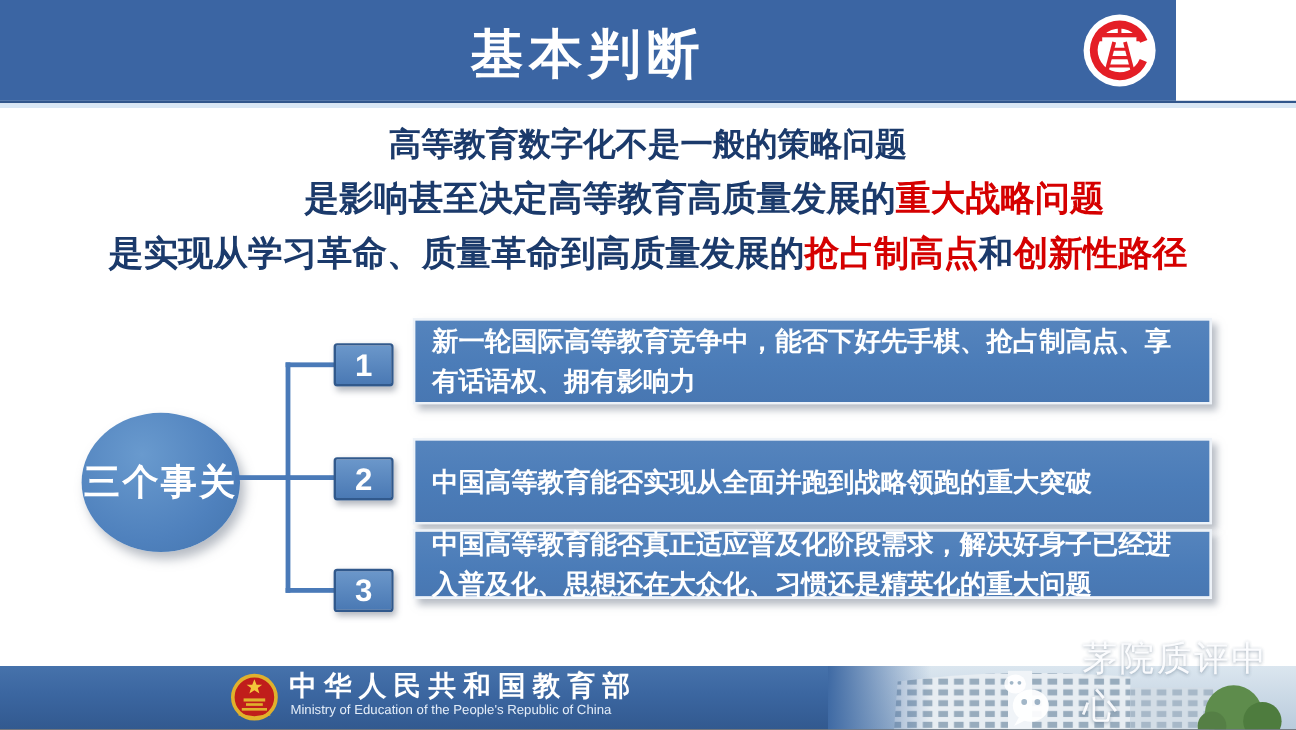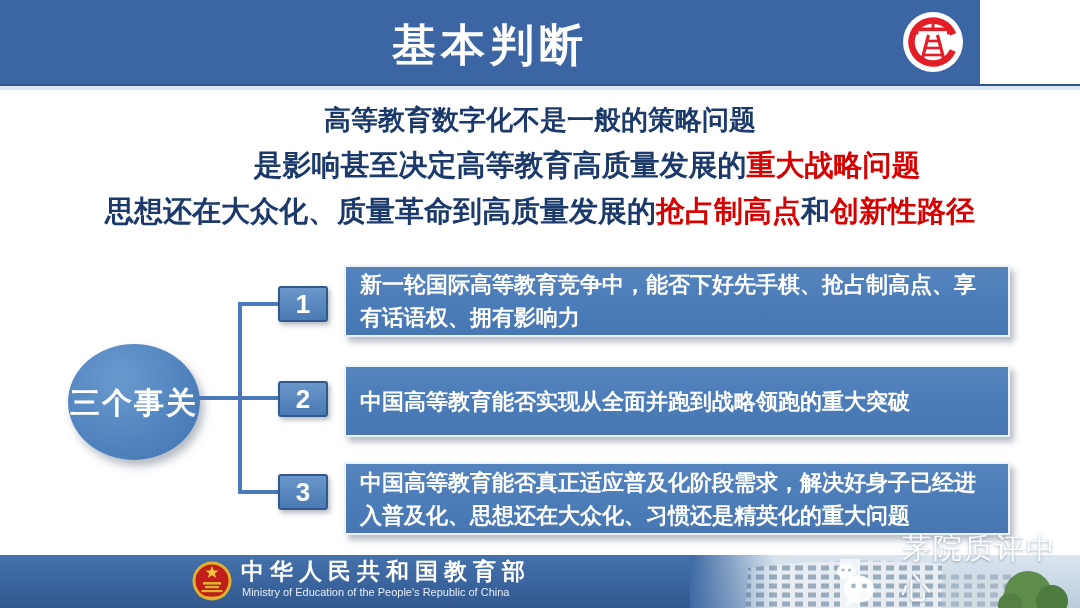--- a/index.html
+++ b/index.html
@@ -103,21 +103,21 @@
         <path d="M23 37 L39 37" stroke="#e41e26" stroke-width="2.6"></path>
         <path d="M21.5 44 L40.5 44" stroke="#e41e26" stroke-width="2.6"></path>
       </svg>
     </div>
   </div>
   <div class="header-edge-dark"></div>
   <div class="header-edge-light"></div>
 
   <div class="intro-line intro-1">高等教育数字化不是一般的策略问题</div>
   <div class="intro-line intro-2"><span>是影响甚至决定高等教育高质量发展的</span><span class="hl-red">重大战略问题</span></div>
-  <div class="intro-line intro-3"><span>思想还在大众化、质量革命到高质量发展的</span><span class="hl-red">抢占制高点</span><span>和</span><span class="hl-red">创新性路径</span></div>
+  <div class="intro-line intro-3"><span>是实现从学习革命、质量革命到高质量发展的</span><span class="hl-red">抢占制高点</span><span>和</span><span class="hl-red">创新性路径</span></div>
 
   <div class="big-circle">
     <span>三个</span>
     <span>事关</span>
   </div>
 
   <div class="conn" style="left:196px; top:396px; width:44px; height:4px;"></div>
   <div class="conn" style="left:238px; top:302px; width:4px; height:192px;"></div>
   <div class="conn" style="left:238px; top:302px; width:42px; height:4px;"></div>
   <div class="conn" style="left:238px; top:396px; width:42px; height:4px;"></div>
@@ -126,21 +126,21 @@
   <div class="num-box" style="top:286px;">1</div>
   <div class="num-box" style="top:381px;">2</div>
   <div class="num-box" style="top:474px;">3</div>
 
   <div class="content-box" style="top:265px; height:72px;">
     <span>新一轮国际高等教育竞争中，能否下好先手棋、抢占制高点、享有话语权、拥有影响力</span>
   </div>
   <div class="content-box" style="top:365px; height:72px;">
     <span>中国高等教育能否实现从全面并跑到战略领跑的重大突破</span>
   </div>
-  <div class="content-box" style="top:462px; height:73px;">
+  <div class="content-box" style="top:441px; height:58px;">
     <span>中国高等教育能否真正适应普及化阶段需求，解决好身子已经进入普及化、思想还在大众化、习惯还是精英化的重大问题</span>
   </div>
 
   <div class="footer-bar"></div>
 
   <div class="campus-photo">
     <svg width="390" height="53" viewBox="0 0 390 53">
       <defs>
         <linearGradient id="skyg" x1="0" y1="0" x2="0" y2="1">
           <stop offset="0" stop-color="#dbe6ef"></stop>

